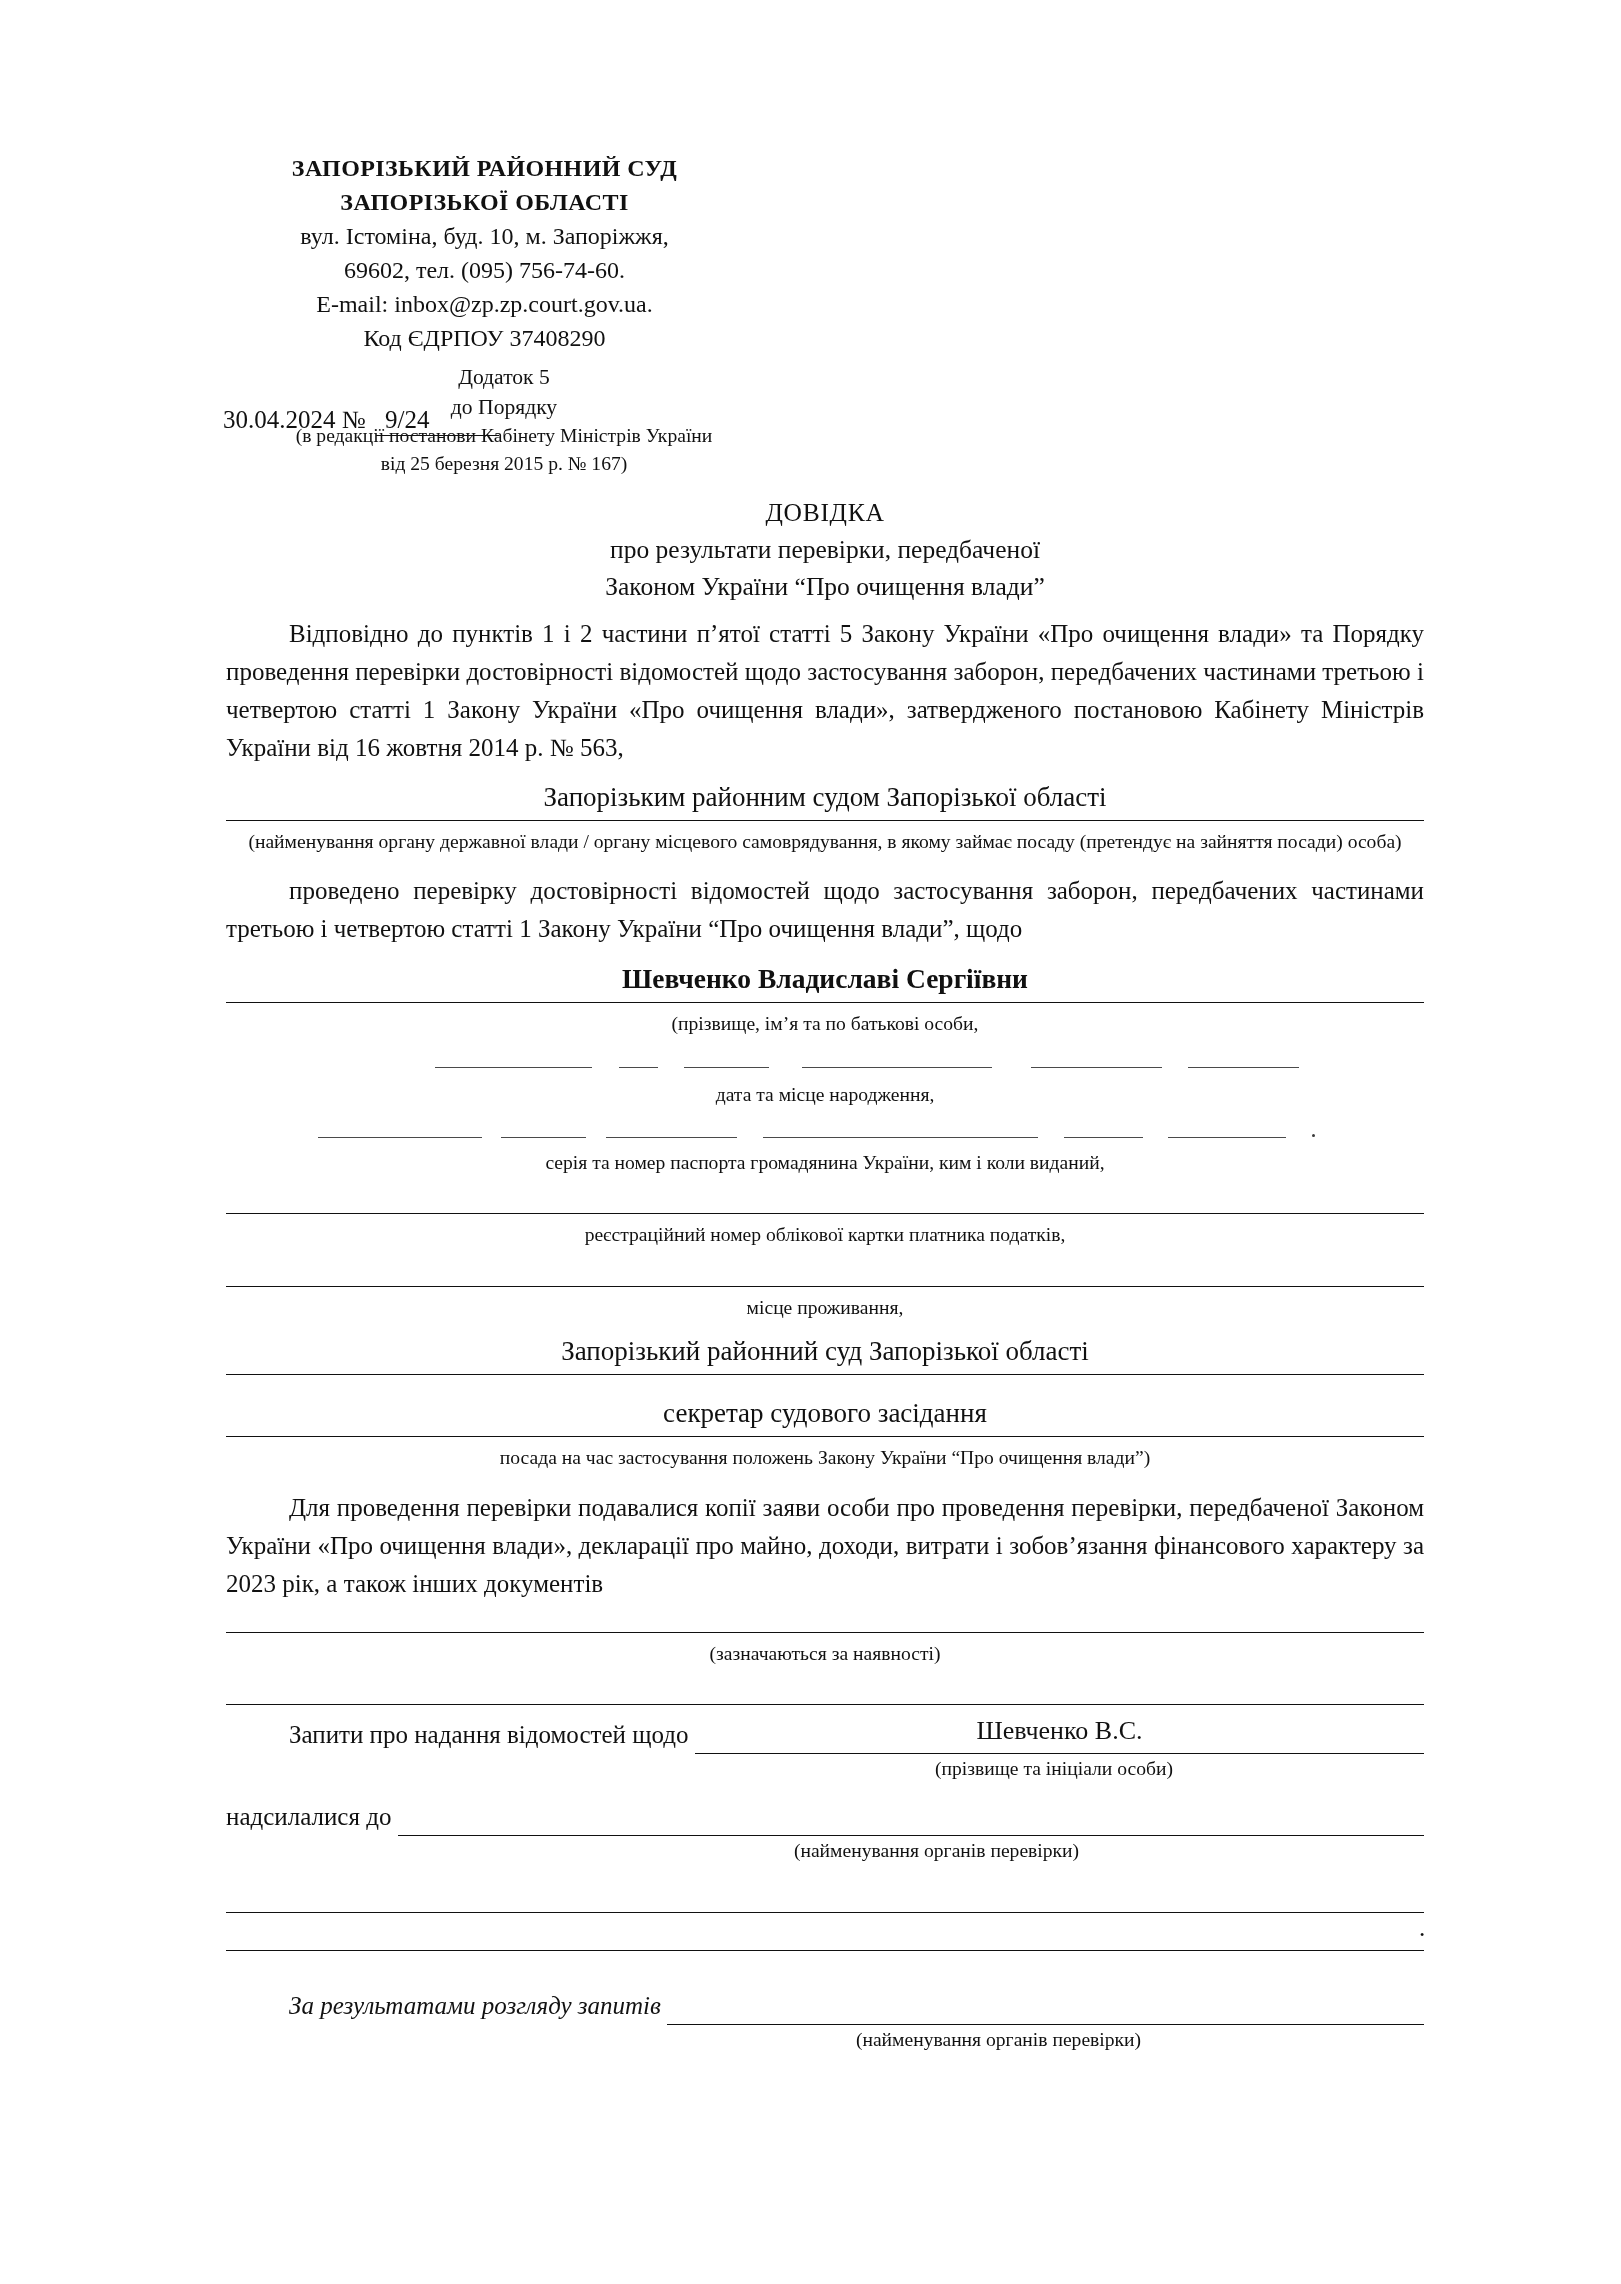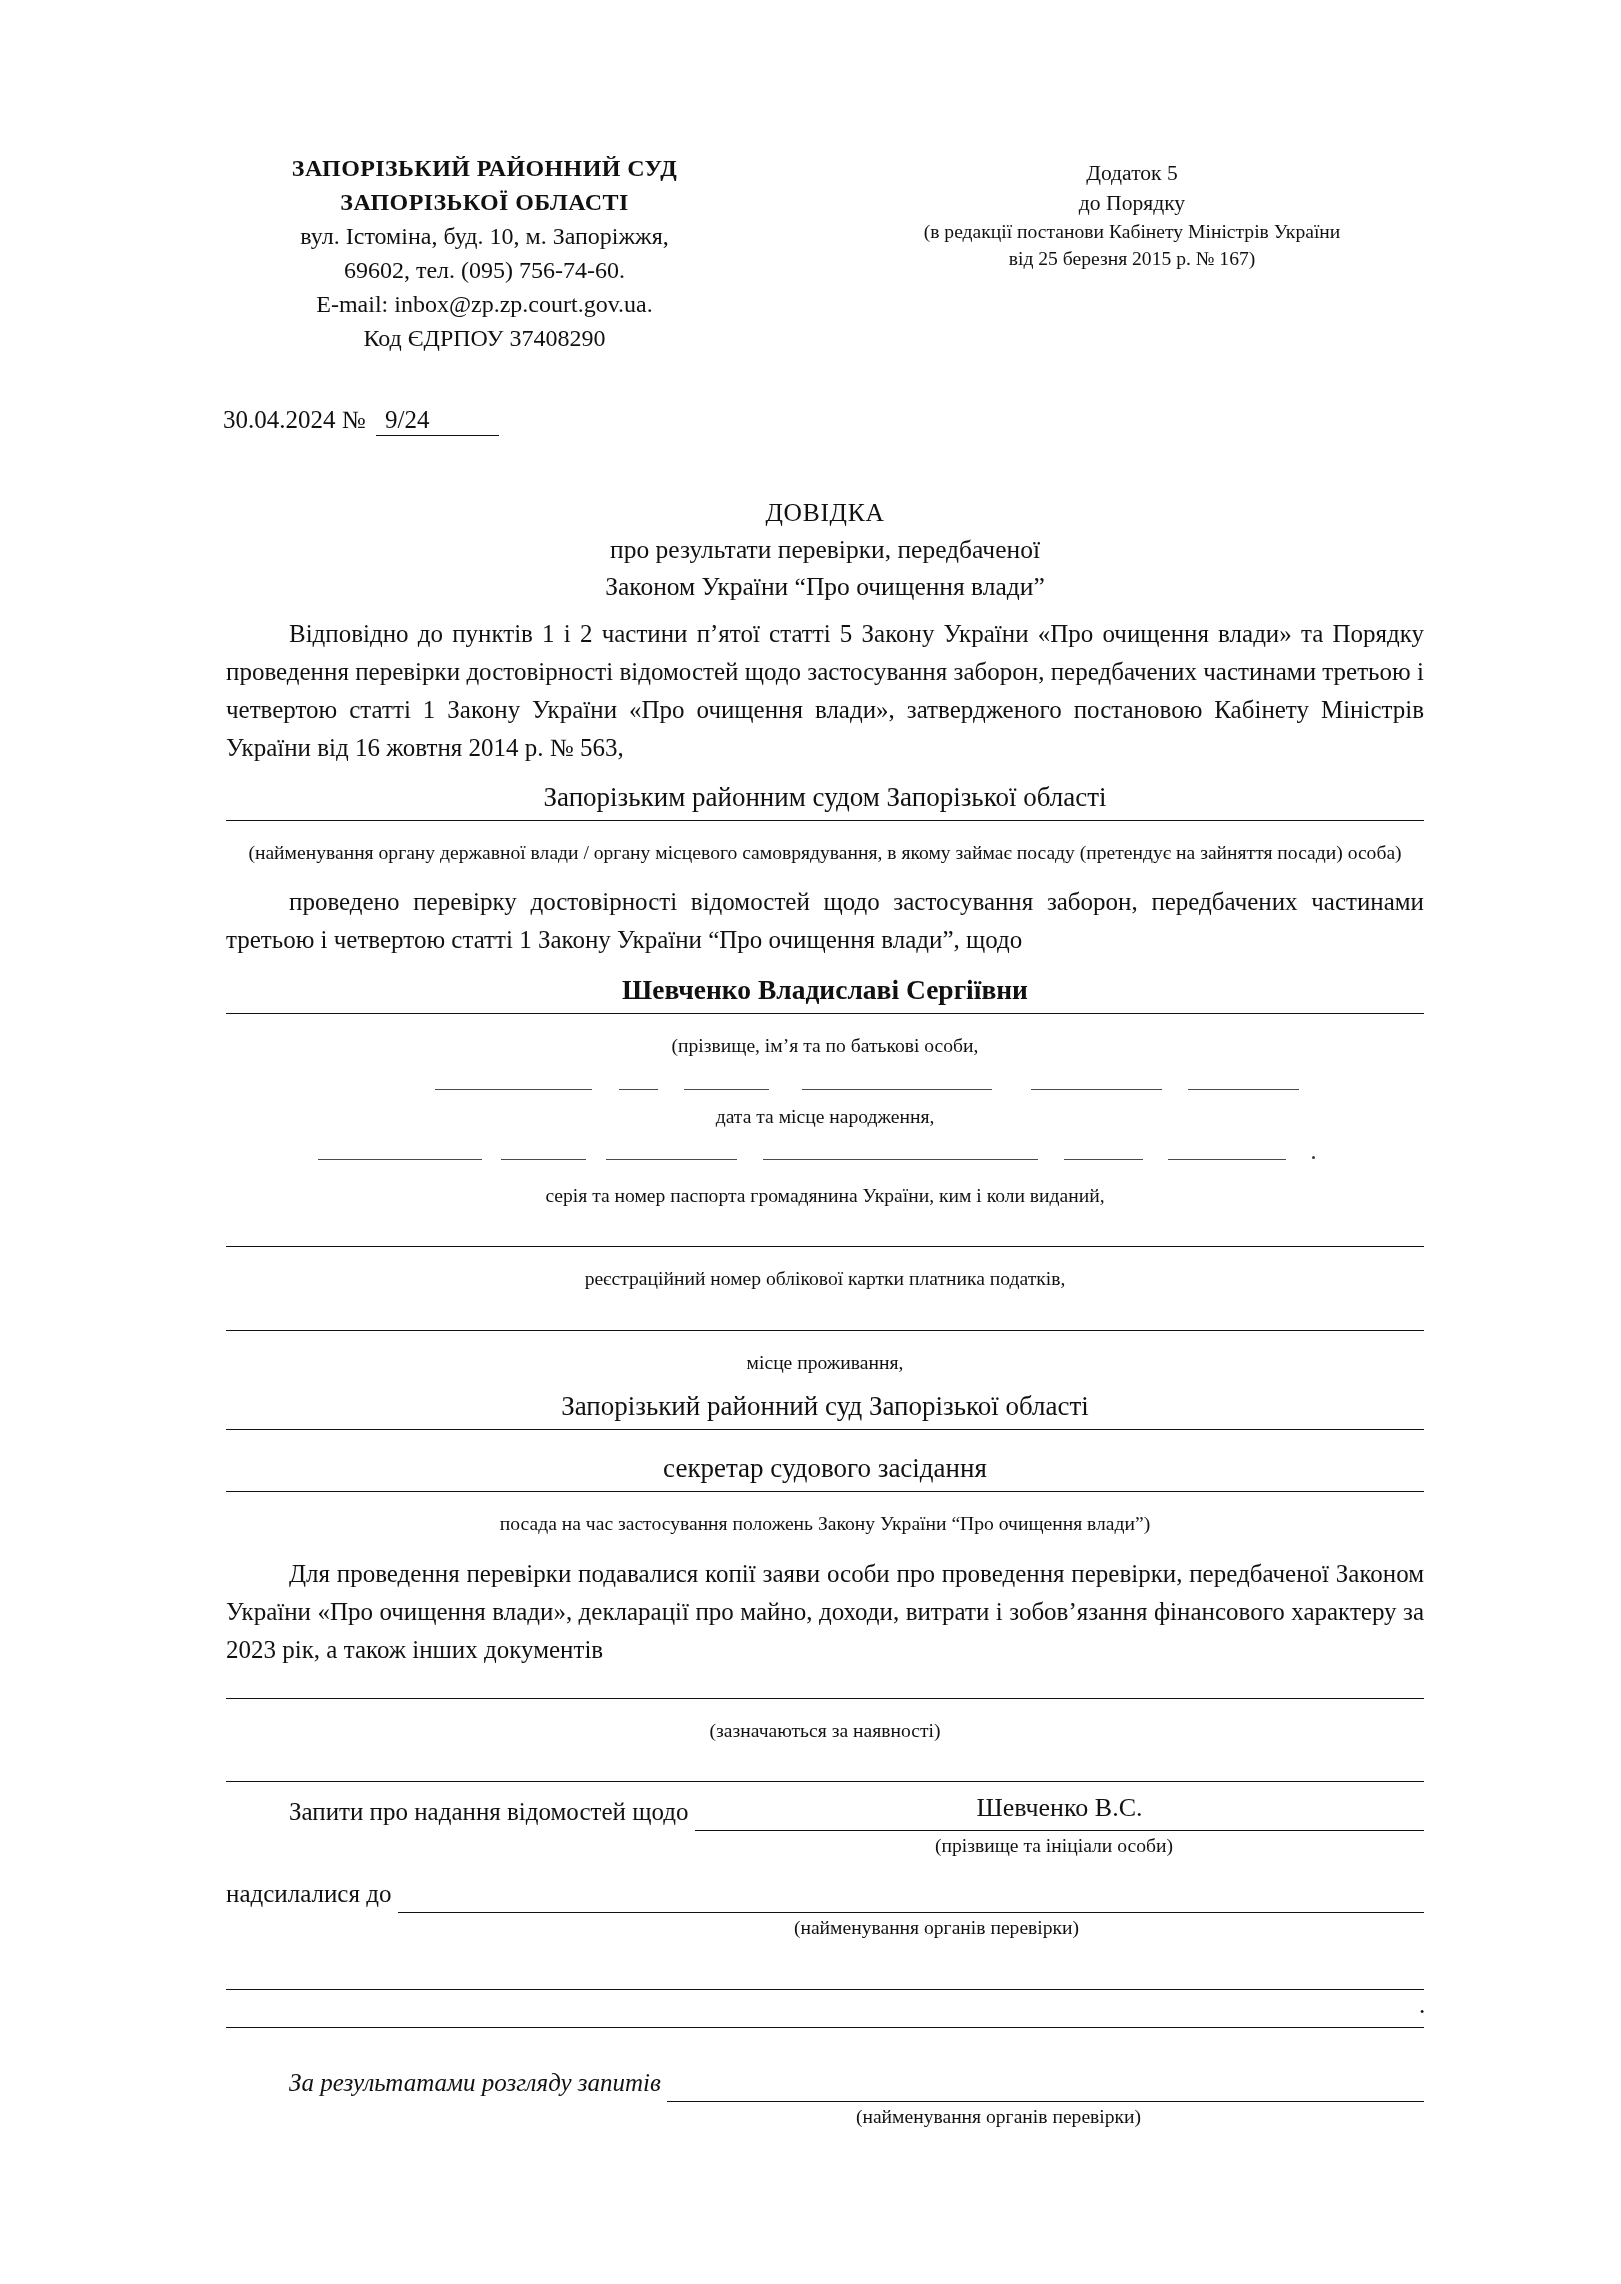--- a/index.html
+++ b/index.html
@@ -28,20 +28,21 @@
   }
   
   .header-zone {
     position: absolute;
     left: 216px;
     top: 151px;
     width: 1204px;
     display: flex;
     justify-content: space-between;
     align-items: flex-start;
+    flex-direction: column;
   }
   .court-block {
     width: 537px;
     text-align: center;
     font-size: 24px;
     line-height: 1.42;
   }
   .court-block .ln1, .court-block .ln2 {
     font-weight: bold;
     letter-spacing: 0.4px;
@@ -117,21 +118,21 @@
     font-size: 27px;
   }
   .fill.bold-hand {
     font-size: 27.5px;
     font-weight: bold;
   }
   .caption {
     text-align: center;
     font-size: 19.6px;
     line-height: 1.35;
-    margin-top: 19px;
+    margin-top: 8px;
   }
   .caption.tight { margin-top: 10px; }
   .blank {
     border-bottom: 1.3px solid #111;
     height: 29px;
   }
   .spacer { height: 17px; }
   .spacer.lg { height: 30px; }
   .spacer.sm { height: 7.9px; }
   

